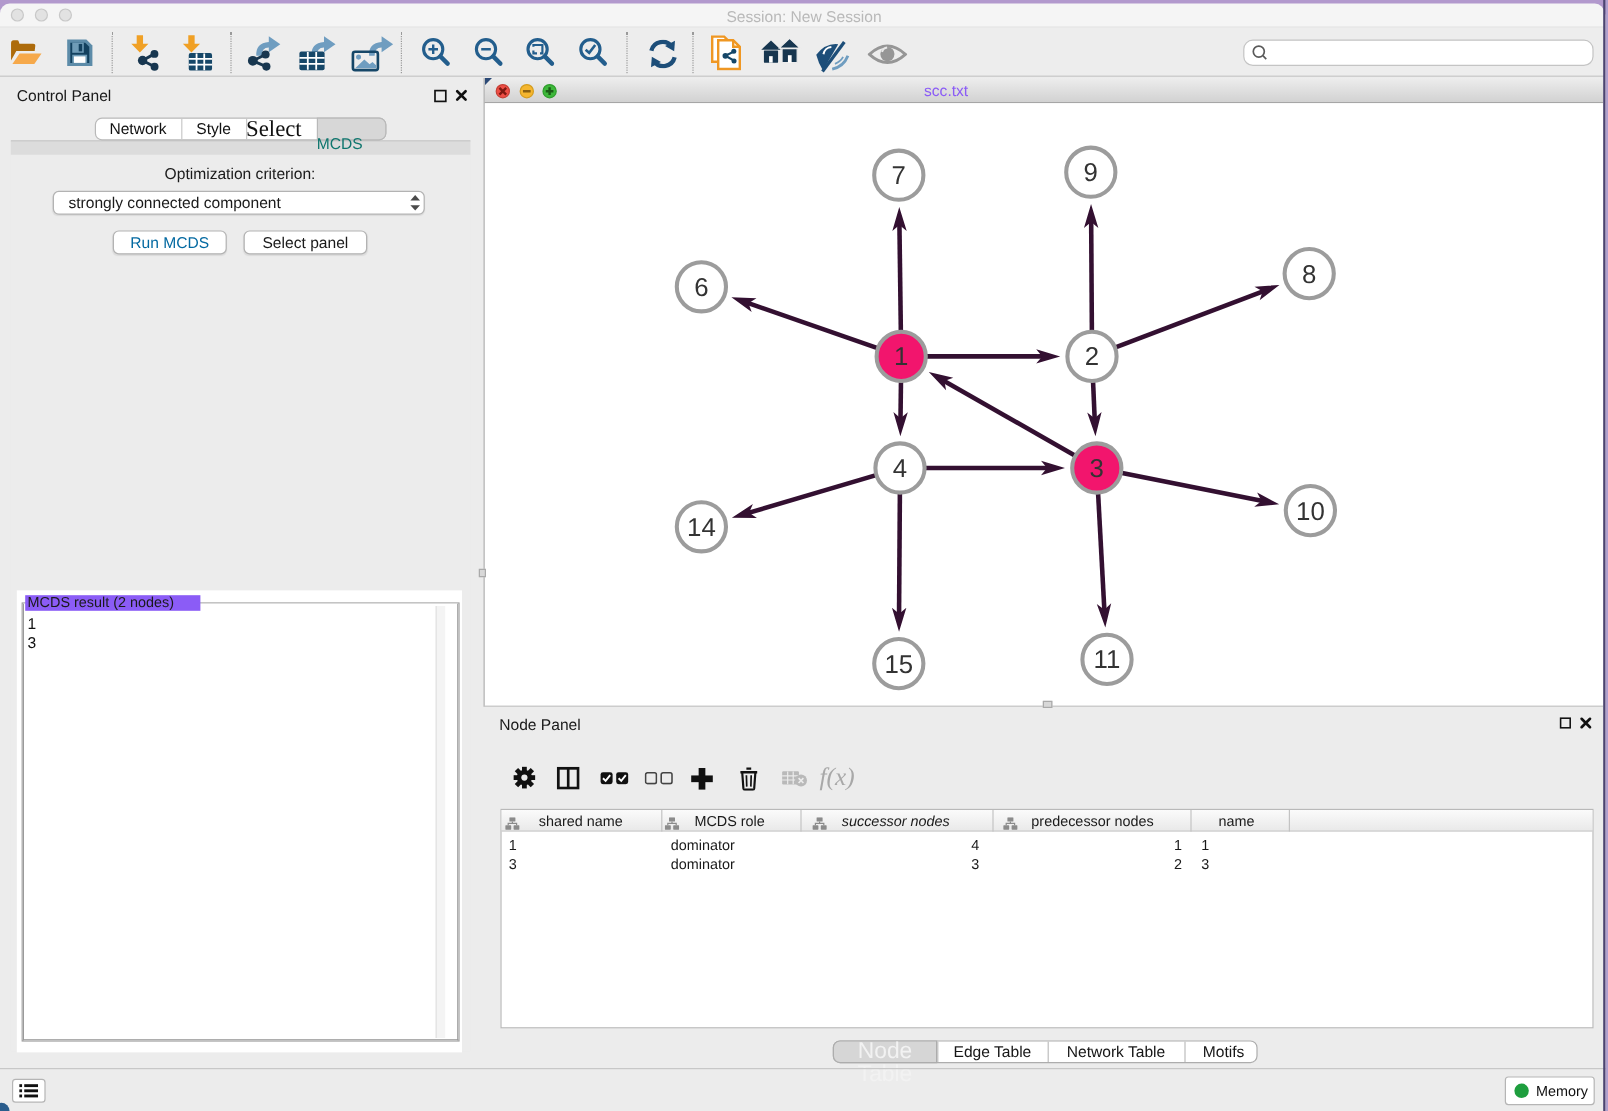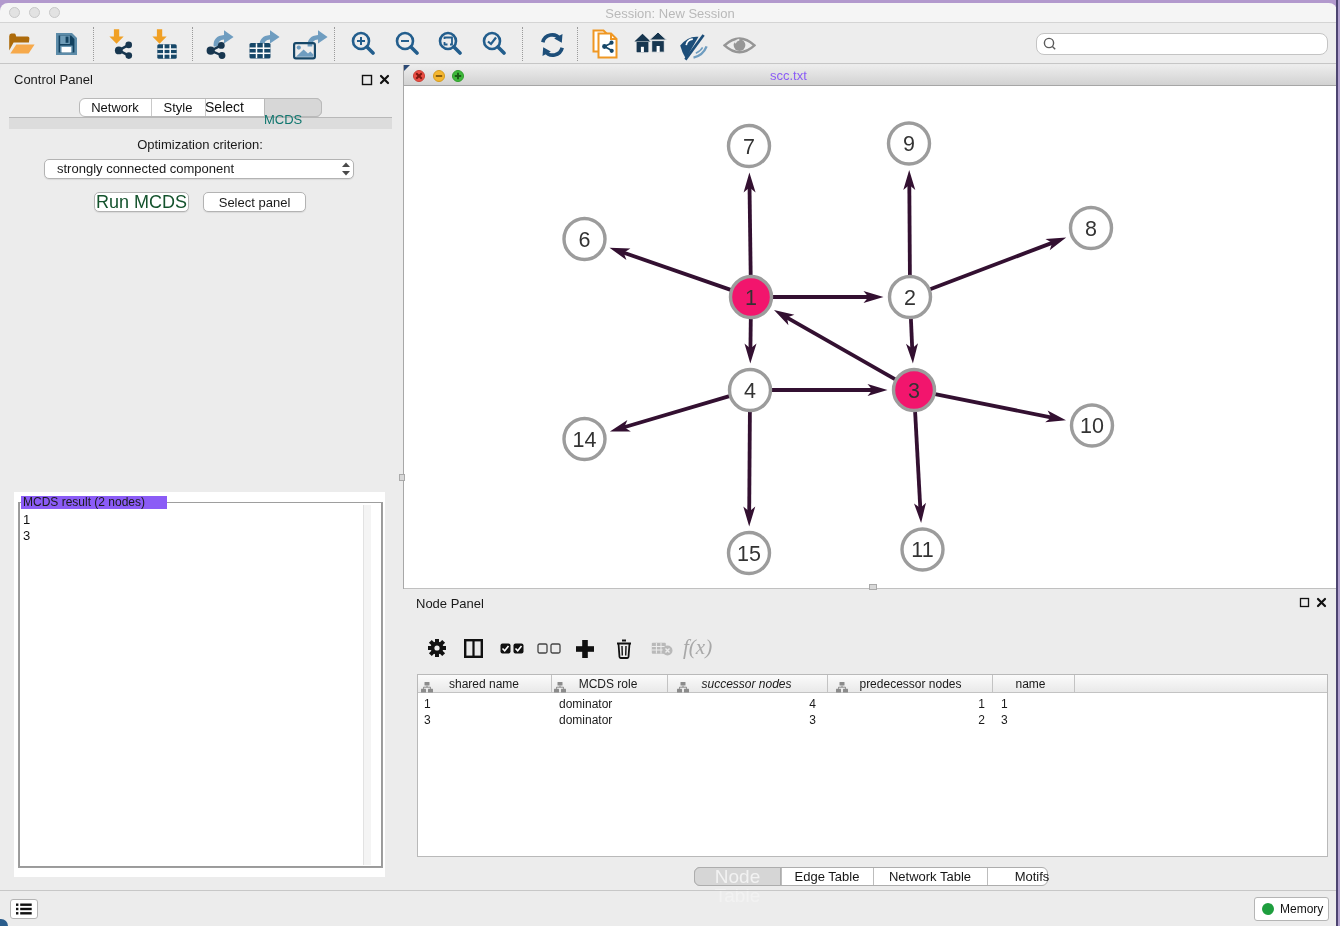--- a/index.html
+++ b/index.html
@@ -156,32 +156,32 @@
 <svg width="30" height="12" style="position:absolute;left:361px;top:74px">
     <rect x="1.5" y="1.5" width="9" height="9" fill="none" stroke="#111" stroke-width="1.4"></rect>
     <path d="M20 2 L27 9 M27 2 L20 9" stroke="#111" stroke-width="2.2" stroke-linecap="round"></path>
   </svg>
 <div style="position:absolute;left:9px;top:117px;width:383px;height:759px;background:#ececec;border-top:1px solid #b8b8b8;"></div>
 <div style="position:absolute;left:9px;top:118px;width:383px;height:11px;background:#dcdcdc;"></div>
 <div style="position:absolute;left:79px;top:98px;width:243px;height:19px;background:#fff;border:1px solid #b9b9b9;border-radius:6px;"></div>
 <div style="position:absolute;left:264px;top:98px;width:58px;height:19px;background:#d7d7d7;border:1px solid #b9b9b9;border-radius:0 6px 6px 0;"></div>
 <div style="position:absolute;left:79px;top:98px;width:72px;height:19px;font-size:13px;color:#111;text-align:center;line-height:19px;">Network</div>
 <div style="position:absolute;left:151px;top:98px;width:54px;height:19px;font-size:13px;color:#111;text-align:center;line-height:19px;">Style</div>
-<div style="position:absolute;left:205px;top:98px;width:39px;height:19px;font-size:14px;color:#111;text-align:center;line-height:19px;">Select</div>
+<div style="position:absolute;left:205px;top:98px;width:39px;height:19px;font-size:19px;color:#111;text-align:center;line-height:19px;font-family:Liberation Serif, serif;">Select</div>
 <div style="position:absolute;left:264px;top:110px;width:58px;height:19px;font-size:13px;color:#0f766e;text-align:left;line-height:19px;">MCDS</div>
 <div style="position:absolute;left:151px;top:99px;width:1px;height:17px;background:#c9c9c9;"></div>
 <div style="position:absolute;left:205px;top:99px;width:1px;height:17px;background:#c9c9c9;"></div>
 <div style="position:absolute;left:50px;top:137px;width:300px;height:15px;font-size:13px;color:#1a1a1a;text-align:center;line-height:15px;">Optimization criterion:</div>
 <div style="position:absolute;left:44px;top:159px;width:310px;height:20px;background:#fff;border:1px solid #b3b3b3;border-radius:5px;box-shadow:0 1px 1px rgba(0,0,0,0.08);"></div>
 <div style="position:absolute;left:57px;top:159px;width:240px;height:20px;font-size:13px;color:#1a1a1a;line-height:20px;">strongly connected component</div>
 <svg width="10" height="14" style="position:absolute;left:341px;top:162px">
     <path d="M5 0.5 L9 5 L1 5 Z" fill="#4a4a4a"></path>
     <path d="M5 13.5 L1 9 L9 9 Z" fill="#4a4a4a"></path>
   </svg>
-<div style="position:absolute;left:94px;top:192px;width:95px;height:20px;background:#fff;border:1px solid #b3b3b3;border-radius:5px;font-size:18px;color:#14532d;text-align:center;line-height:19px;box-shadow:0 1px 1px rgba(0,0,0,0.08);">Run MCDS</div>
+<div style="position:absolute;left:94px;top:192px;width:95px;height:20px;background:#fff;border:1px solid #b3b3b3;border-radius:5px;font-size:13px;color:#0369a1;text-align:center;line-height:19px;box-shadow:0 1px 1px rgba(0,0,0,0.08);">Run MCDS</div>
 <div style="position:absolute;left:203px;top:192px;width:103px;height:20px;background:#fff;border:1px solid #b3b3b3;border-radius:5px;font-size:13px;color:#1a1a1a;text-align:center;line-height:19px;box-shadow:0 1px 1px rgba(0,0,0,0.08);">Select panel</div>
 <div style="position:absolute;left:14px;top:492px;width:371px;height:385px;background:#fff;"></div>
 <div style="position:absolute;left:18px;top:502px;width:365px;height:366px;border:1px solid #9e9e9e;"></div>
 <div style="position:absolute;left:19px;top:503px;width:363px;height:364px;border:1px solid #9a9a9a;border-top:none;background:#fff;"></div>
 <div style="position:absolute;left:363px;top:505px;width:8px;height:360px;background:#f4f4f4;border-left:1px solid #e2e2e2;"></div>
 <div style="position:absolute;left:21px;top:496px;width:146px;height:13px;background:#8b5cf6;font-size:12px;color:#1a1a1a;line-height:13px;padding-left:2px;">MCDS result (2 nodes)</div>
 <div style="position:absolute;left:23px;top:512px;width:40px;height:15px;font-size:13px;color:#111;line-height:15px;">1</div>
 <div style="position:absolute;left:23px;top:528px;width:40px;height:15px;font-size:13px;color:#111;line-height:15px;">3</div>
 <div style="position:absolute;left:403px;top:65px;width:933px;height:524px;border-left:1px solid #a8a8a8;"></div>
 <div style="position:absolute;left:404px;top:65px;width:932px;height:21px;background:linear-gradient(#ededed,#d2d2d2);border-bottom:1px solid #a6a6a6;"></div>
@@ -369,21 +369,21 @@
 <div style="position:absolute;left:424px;top:713px;width:30px;height:14px;font-size:12px;color:#1a1a1a;line-height:14px;">3</div>
 <div style="position:absolute;left:559px;top:713px;width:80px;height:14px;font-size:12px;color:#1a1a1a;line-height:14px;">dominator</div>
 <div style="position:absolute;left:756px;top:713px;width:60px;height:14px;font-size:12px;color:#1a1a1a;line-height:14px;text-align:right;">3</div>
 <div style="position:absolute;left:925px;top:713px;width:60px;height:14px;font-size:12px;color:#1a1a1a;line-height:14px;text-align:right;">2</div>
 <div style="position:absolute;left:1001px;top:713px;width:40px;height:14px;font-size:12px;color:#1a1a1a;line-height:14px;">3</div>
 <div style="position:absolute;left:694px;top:867px;width:354px;height:19px;background:#fff;border:1px solid #adadad;border-radius:6px;"></div>
 <div style="position:absolute;left:694px;top:867px;width:87px;height:19px;background:#d6d6d6;border:1px solid #adadad;border-radius:6px 0 0 6px;"></div>
 <div style="position:absolute;left:694px;top:867px;width:87px;height:19px;font-size:19px;color:#f2f2f2;text-align:center;line-height:19px;">Node Table</div>
 <div style="position:absolute;left:781px;top:867px;width:92px;height:19px;font-size:13px;color:#161616;text-align:center;line-height:19px;">Edge Table</div>
 <div style="position:absolute;left:873px;top:867px;width:114px;height:19px;font-size:13px;color:#161616;text-align:center;line-height:19px;">Network Table</div>
-<div style="position:absolute;left:987px;top:867px;width:50px;height:19px;font-size:13px;color:#161616;text-align:center;line-height:19px;margin-left:20px;">Motifs</div>
+<div style="position:absolute;left:987px;top:867px;width:50px;height:19px;font-size:13px;color:#161616;text-align:right;line-height:19px;">Motifs</div>
 <div style="position:absolute;left:781px;top:868px;width:1px;height:17px;background:#bdbdbd;"></div>
 <div style="position:absolute;left:873px;top:868px;width:1px;height:17px;background:#bdbdbd;"></div>
 <div style="position:absolute;left:987px;top:868px;width:1px;height:17px;background:#bdbdbd;"></div>
 <div style="position:absolute;left:0;top:890px;width:1340px;height:1px;background:#c7c7c7;"></div>
 <div style="position:absolute;left:10px;top:899px;width:28px;height:20px;background:#fff;border:1px solid #b5b5b5;border-radius:3px;"></div>
 <svg width="16" height="12" style="position:absolute;left:16px;top:903px">
     <g fill="#111">
       <rect x="0" y="0.5" width="2.4" height="2.4"></rect>
       <rect x="0" y="4.8" width="2.4" height="2.4"></rect>
       <rect x="0" y="9.1" width="2.4" height="2.4"></rect>

